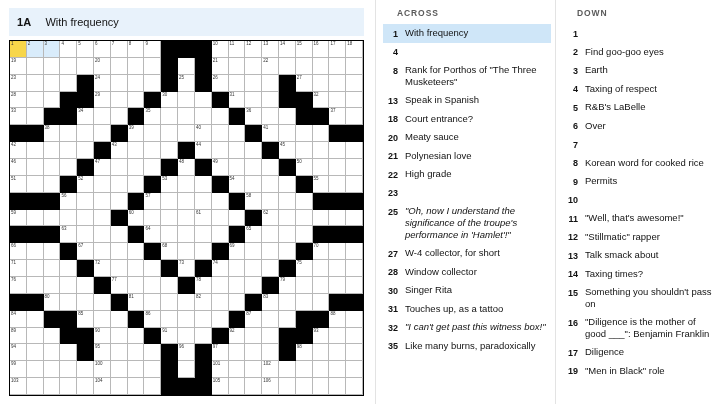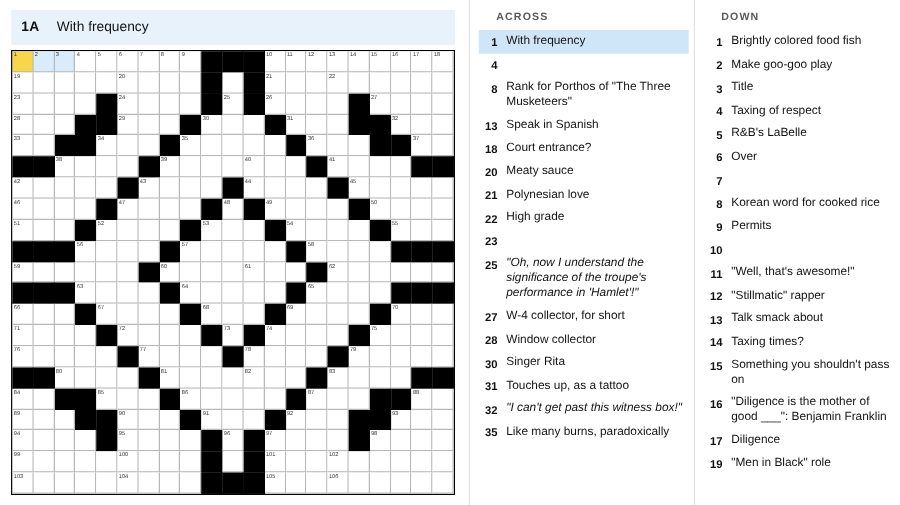--- a/index.html
+++ b/index.html
@@ -864,29 +864,28 @@
           <span class="ctext">Like many burns, paradoxically</span>
         </li>
       </ul>
   </div>
 
   <div class="clue-col down">
     <div class="col-head">DOWN</div>
     <ul class="clue-list" id="down-list">
         <li class="clue-item">
           <span class="cnum">1</span>
-          <span class="ctext">Brightly colored food fish</span>
         </li>
         <li class="clue-item">
           <span class="cnum">2</span>
-          <span class="ctext">Make goo-goo play</span>
+          <span class="ctext">Find goo-goo eyes</span>
         </li>
         <li class="clue-item">
           <span class="cnum">3</span>
-          <span class="ctext">Title</span>
+          <span class="ctext">Earth</span>
         </li>
         <li class="clue-item">
           <span class="cnum">4</span>
           <span class="ctext">Taxing of respect</span>
         </li>
         <li class="clue-item">
           <span class="cnum">5</span>
           <span class="ctext">R&amp;B's LaBelle</span>
         </li>
         <li class="clue-item">

